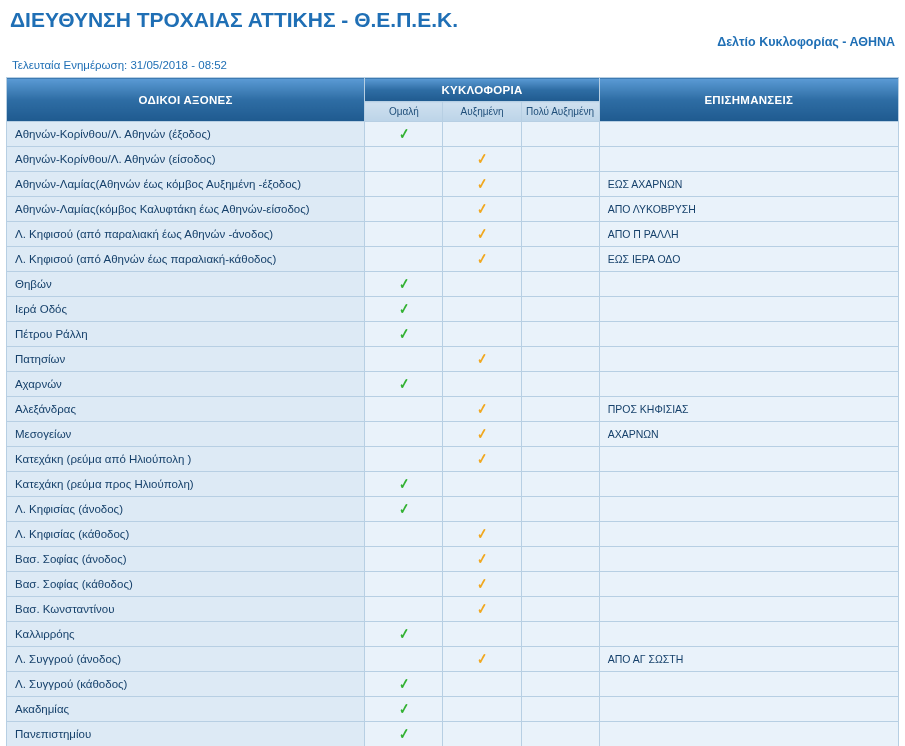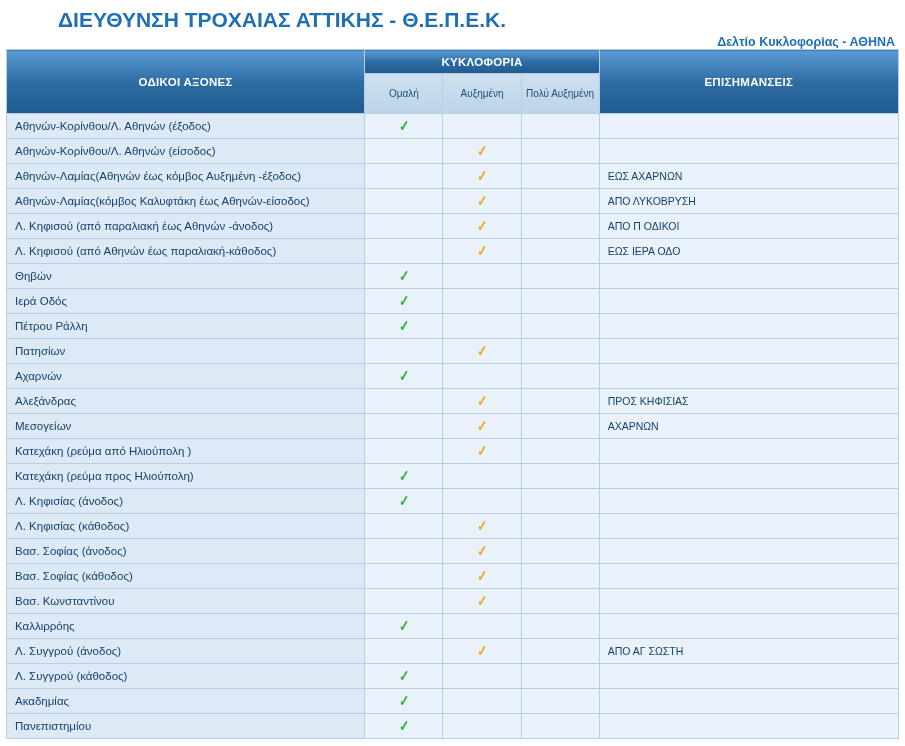--- a/index.html
+++ b/index.html
@@ -10,21 +10,20 @@
   }
   #page {
     width: 905px;
     height: 746px;
     position: relative;
     overflow: hidden;
     background: #ffffff;
   }
   .header-block {
     padding: 6px 10px 0 10px;
-    margin-left: 48px;
   }
   .main-title {
     color: #1f6fb5;
     font-size: 21px;
     font-weight: bold;
     letter-spacing: 0px;
     margin: 2px 0 0 0;
     line-height: 1.15;
   }
   .sub-title {
@@ -60,21 +59,21 @@
     letter-spacing: 0.3px;
   }
   .hdr-sub {
     background: linear-gradient(to bottom, #cfe0ef 0%, #bcd4e8 100%);
     background-color: #c5d9ec;
     color: #1f4e79;
     font-size: 10px;
     font-weight: normal;
     text-align: center;
     height: 17px;
-    padding: 11px 0;
+    padding: 1px 0;
   }
   td.axis {
     background: #ddeaf5;
     color: #16416b;
     font-size: 11.5px;
     padding: 4px 22px 4px 8px;
     height: 16px;
     white-space: nowrap;
     overflow: hidden;
   }
@@ -109,20 +108,21 @@
   .col-note { width: 299px; }
 </style>
 </head>
 <body>
 
 <div id="page">
 
   <div class="header-block">
     <div class="main-title">ΔΙΕΥΘΥΝΣΗ ΤΡΟΧΑΙΑΣ ΑΤΤΙΚΗΣ - Θ.Ε.Π.Ε.Κ.</div>
     <div class="sub-title">Δελτίο Κυκλοφορίας - ΑΘΗΝΑ</div>
+    <div class="last-update">Τελευταία Ενημέρωση: 31/05/2018 - 08:52</div>
   </div>
 
   <table class="traffic">
     <colgroup>
       <col class="col-axis">
         <col class="col-s1">
         <col class="col-s2">
         <col class="col-s3">
         <col class="col-note">
     </colgroup>
@@ -165,21 +165,21 @@
           <td class="state"></td>
           <td class="state"><span class="check orange">✓</span></td>
           <td class="state"></td>
           <td class="note">ΑΠΟ ΛΥΚΟΒΡΥΣΗ</td>
         </tr>
         <tr>
           <td class="axis">Λ. Κηφισού (από παραλιακή έως Αθηνών -άνοδος)</td>
           <td class="state"></td>
           <td class="state"><span class="check orange">✓</span></td>
           <td class="state"></td>
-          <td class="note">ΑΠΟ Π ΟΔΙΚΟΙ</td>
+          <td class="note">ΑΠΟ Π ΡΑΛΛΗ</td>
         </tr>
         <tr>
           <td class="axis">Λ. Κηφισού (από Αθηνών έως παραλιακή-κάθοδος)</td>
           <td class="state"></td>
           <td class="state"><span class="check orange">✓</span></td>
           <td class="state"></td>
           <td class="note">ΕΩΣ ΙΕΡΑ ΟΔΟ</td>
         </tr>
         <tr>
           <td class="axis">Θηβών</td>

